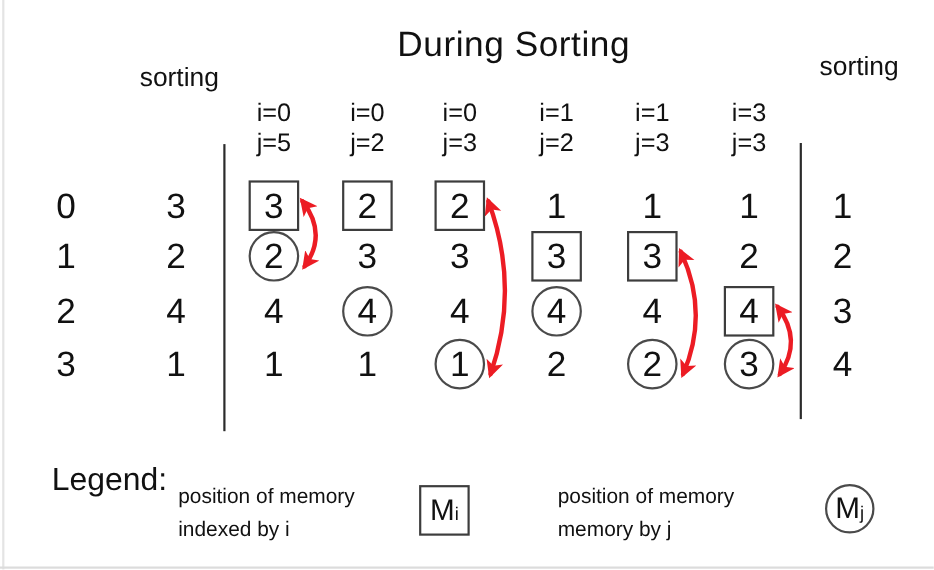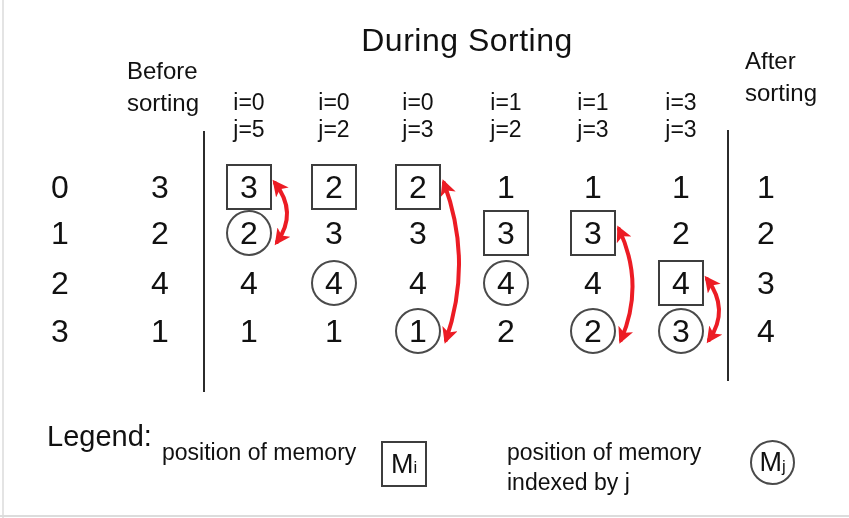--- a/index.html
+++ b/index.html
@@ -19,47 +19,45 @@
   .vline{position:absolute;width:2px;background:#2b2b2b;}
   .vline-left{left:203px;top:131px;height:261px;}
   .vline-right{left:727px;top:130px;height:251px;}
   .cell{position:absolute;width:46px;height:46px;margin-left:-23px;margin-top:-23px;
     display:flex;align-items:center;justify-content:center;font-size:32px;box-sizing:border-box;}
   .box{border:2px solid #3d3d3d;}
   .circle{border:2px solid #4a4a4a;border-radius:50%;}
   #arrows{position:absolute;left:0;top:0;width:849px;height:518px;pointer-events:none;}
   .swap-arrow{stroke:var(--arrow,#ec1c24);stroke-width:4;fill:none;stroke-linecap:round;}
   .legend-label{position:absolute;left:47px;top:420px;font-size:29px;}
-  .legend-text{position:absolute;font-size:23px;line-height:30px;}
+  .legend-text{position:absolute;font-size:19px;line-height:30px;}
   .legend-text div{white-space:nowrap;}
   .lt-i{left:162px;top:437px;}
   .lt-j{left:507px;top:437px;}
   .msym{position:absolute;width:46px;height:46px;display:flex;align-items:center;
     justify-content:center;font-size:27px;box-sizing:border-box;}
   .msym sub{font-size:0.62em;line-height:0;position:relative;bottom:-0.25em;}
   .msym-i{left:381px;top:441px;}
   .msym-j{left:750px;top:440px;width:45px;height:45px;}
 </style>
 </head>
 <body>
 
 <div id="canvas" style="--arrow: #ec1c24;">
 
   <div class="edge-left"></div>
   <div class="edge-bottom"></div>
 
   <div class="title">During Sorting</div>
 
   <div class="hdr" style="left:127px;top:55px;">
-    <div>Before</div>
     <div>sorting</div>
   </div>
 
   <div class="hdr" style="left:745px;top:45px;">
-    <div>After</div>
     <div>sorting</div>
   </div>
 
 
   <div class="vline vline-left"></div>
   <div class="vline vline-right"></div>
 
   <svg id="arrows">
     <defs>
       <marker id="ah" markerWidth="4.5" markerHeight="4.5" refX="3" refY="2" orient="auto-start-reverse" markerUnits="strokeWidth">
@@ -69,29 +67,30 @@
   <path d="M 275 183 Q 298 212.5 277 242" class="swap-arrow" marker-start="url(#ah)" marker-end="url(#ah)"></path>
       <path d="M 444 183 Q 473 261.5 446 340" class="swap-arrow" marker-start="url(#ah)" marker-end="url(#ah)"></path>
       <path d="M 619 229 Q 645 284.5 621 340" class="swap-arrow" marker-start="url(#ah)" marker-end="url(#ah)"></path>
       <path d="M 707 279 Q 730 309.5 709 340" class="swap-arrow" marker-start="url(#ah)" marker-end="url(#ah)"></path>
     </svg>
 
   <div class="legend-label">Legend:</div>
 
   <div class="legend-text lt-i">
     <div>position of memory</div>
+    <div>indexed by i</div>
   </div>
   <div class="msym box msym-i">
       <span>M</span>
       <sub>i</sub>
     </div>
 
   <div class="legend-text lt-j">
     <div>position of memory</div>
-    <div>indexed by j</div>
+    <div>memory by j</div>
   </div>
   <div class="msym circle msym-j">
       <span>M</span>
       <sub>j</sub>
     </div>
 
 <div class="cell" style="left: 60px; top: 187px;">0</div>
     <div class="cell" style="left: 60px; top: 233px;">1</div>
     <div class="cell" style="left: 60px; top: 283px;">2</div>
     <div class="cell" style="left: 60px; top: 331px;">3</div>

